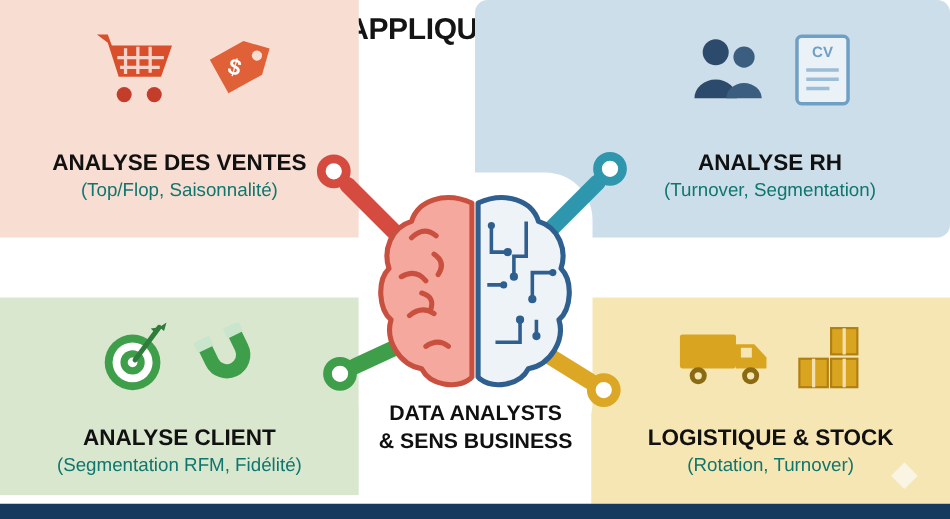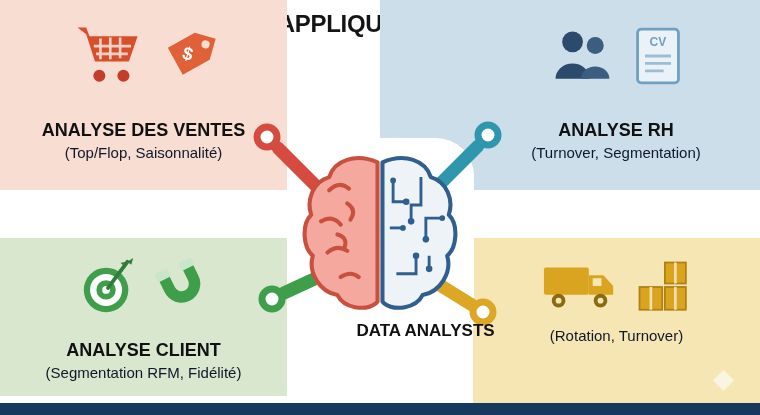--- a/index.html
+++ b/index.html
@@ -5,40 +5,40 @@
   * { margin:0; padding:0; box-sizing:border-box; }
   body { font-family:"Liberation Sans", sans-serif; background:#ffffff; }
   .stage { position:relative; width:760px; height:415px; overflow:hidden; background:#ffffff; }
 
   .title-bar { position:absolute; top:0; left:0; width:760px; height:48px; background:#ffffff;
                display:flex; align-items:center; justify-content:center; }
   .title-text { font-size:24px; font-weight:800; color:#141414; letter-spacing:-0.3px; white-space:nowrap; }
 
   .quadrant { position:absolute; display:flex; flex-direction:column; align-items:center; }
   .q-ventes { left:0;   top:48;  width:287px; height:190px; background:#f8ddd3; }
-  .q-rh     { left:380px; top:48;  width:380px; height:190px; background:#ccdeea; padding-left:92px; }
+  .q-rh     { left:380px; top:48;  width:380px; height:190px; background:#ccdeea; padding-left:92px;border-radius:10px; }
   .q-client { left:0;   top:238px; width:287px; height:158px; background:#d9e7cf; }
   .q-log    { left:473px; top:238px; width:287px; height:165px; background:#f6e6b3; }
 
   .icons-row { display:flex; align-items:center; gap:16px; margin-top:14px; height:84px; }
   .q-client .icons-row, .q-log .icons-row { margin-top:12px; height:74px; }
 
   .q-heading { font-size:18px; font-weight:800; color:#111111; margin-top:22px; white-space:nowrap; }
   .q-client .q-heading, .q-log .q-heading { margin-top:16px; }
-  .q-subtitle { font-size:15px; color:#0f172a; margin-top:3px; white-space:nowrap; }
+  .q-subtitle { font-size:15px; color:#0f766e; margin-top:3px; white-space:nowrap; }
 
   .center-panel { position:absolute; left:287px; top:138px; width:187px; height:222px;
                   background:#ffffff; border-radius:38px; }
 
   .connectors { position:absolute; left:0; top:0; width:760px; height:415px; pointer-events:none; }
 
   .brain { position:absolute; left:298px; top:146px; width:164px; height:172px; }
 
   .center-label { position:absolute; left:287px; top:320px; width:187px; text-align:center;
-                  font-weight:800; font-size:17px; color:#101010; line-height:1.28;margin-left:45px; }
+                  font-weight:800; font-size:17px; color:#101010; line-height:1.28; }
 
   .bottom-bar { position:absolute; left:0; top:403px; width:760px; height:12px; background:#16395e; }
 
   .watermark { position:absolute; left:716px; top:373px; width:15px; height:15px;
                background:rgba(252,252,252,0.65); transform:rotate(45deg); }
 </style>
 </head>
 <body>
 
 <div class="stage">
@@ -120,20 +120,21 @@
       </svg>
       <svg width="56" height="58" viewBox="0 0 64 64">
         <rect x="33" y="4" width="24" height="24" fill="#d9a41f" stroke="#b07f12" stroke-width="2"></rect>
         <path d="M45 4 v24" stroke="#f3e0ae" stroke-width="3"></path>
         <rect x="4" y="32" width="26" height="26" fill="#d9a41f" stroke="#b07f12" stroke-width="2"></rect>
         <path d="M17 32 v26" stroke="#f3e0ae" stroke-width="3"></path>
         <rect x="33" y="32" width="24" height="26" fill="#d9a41f" stroke="#b07f12" stroke-width="2"></rect>
         <path d="M45 32 v26" stroke="#f3e0ae" stroke-width="3"></path>
       </svg>
     </div>
+    <div class="q-heading">LOGISTIQUE &amp; STOCK</div>
     <div class="q-subtitle">(Rotation, Turnover)</div>
   </div>
 
   <div class="center-panel"></div>
 
   <svg class="connectors" viewBox="0 0 760 415">
     <g>
       <line x1="336" y1="206" x2="278" y2="148" stroke="#d64b3f" stroke-width="13" stroke-linecap="round"></line>
       <circle cx="336" cy="206" r="9" fill="#d64b3f"></circle>
       <circle cx="267" cy="137" r="10" fill="#ffffff" stroke="#d64b3f" stroke-width="7"></circle>
@@ -176,18 +177,19 @@
       <circle cx="144" cy="134" r="4"></circle>
       <circle cx="160" cy="150" r="4"></circle>
       <circle cx="128" cy="100" r="3.5"></circle>
       <circle cx="116" cy="42" r="3.5"></circle>
       <circle cx="176" cy="88" r="3.5"></circle>
     </g>
   </svg>
 
   <div class="center-label">
     <div>DATA ANALYSTS</div>
+    <div>&amp; SENS BUSINESS</div>
   </div>
 
   <div class="watermark"></div>
   <div class="bottom-bar"></div>
 
 </div>
 
 </body></html>

